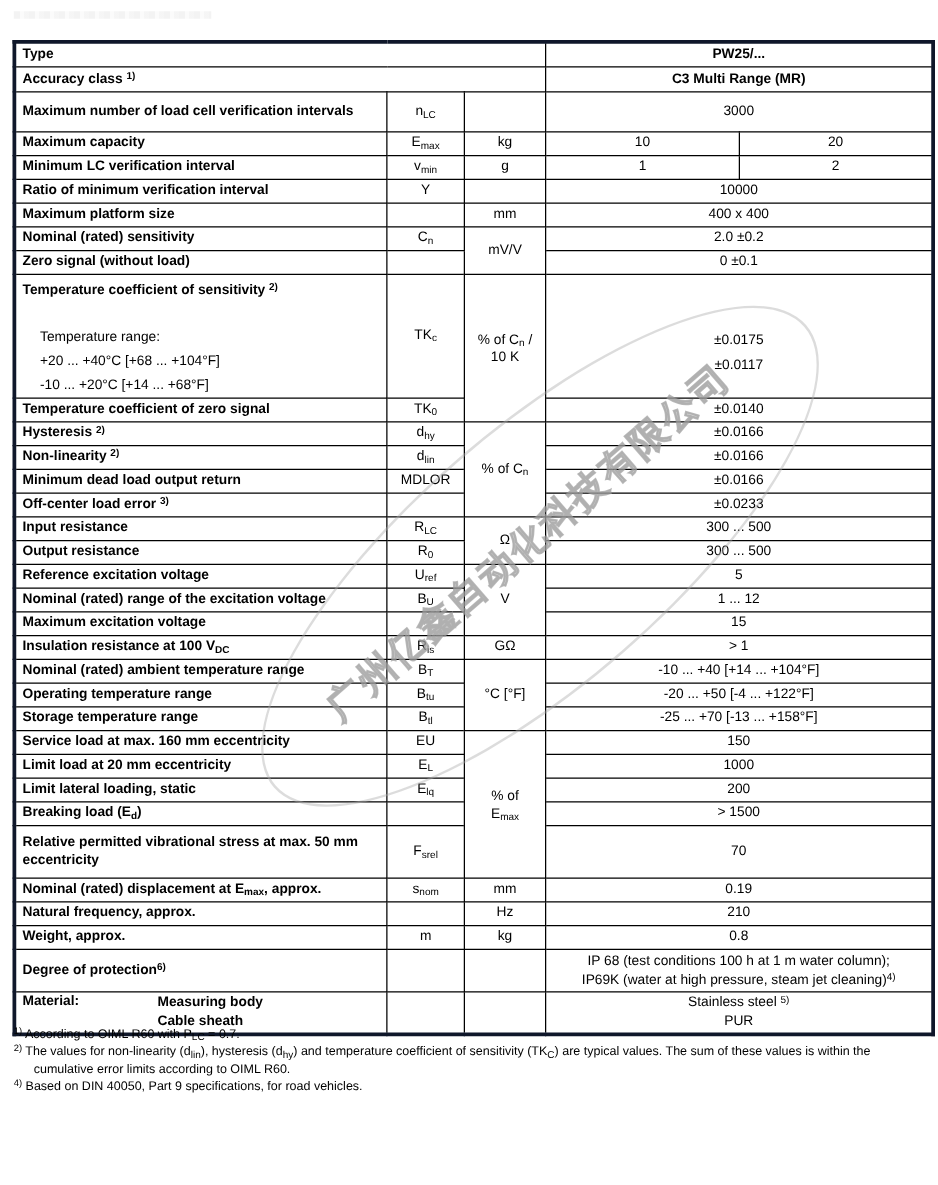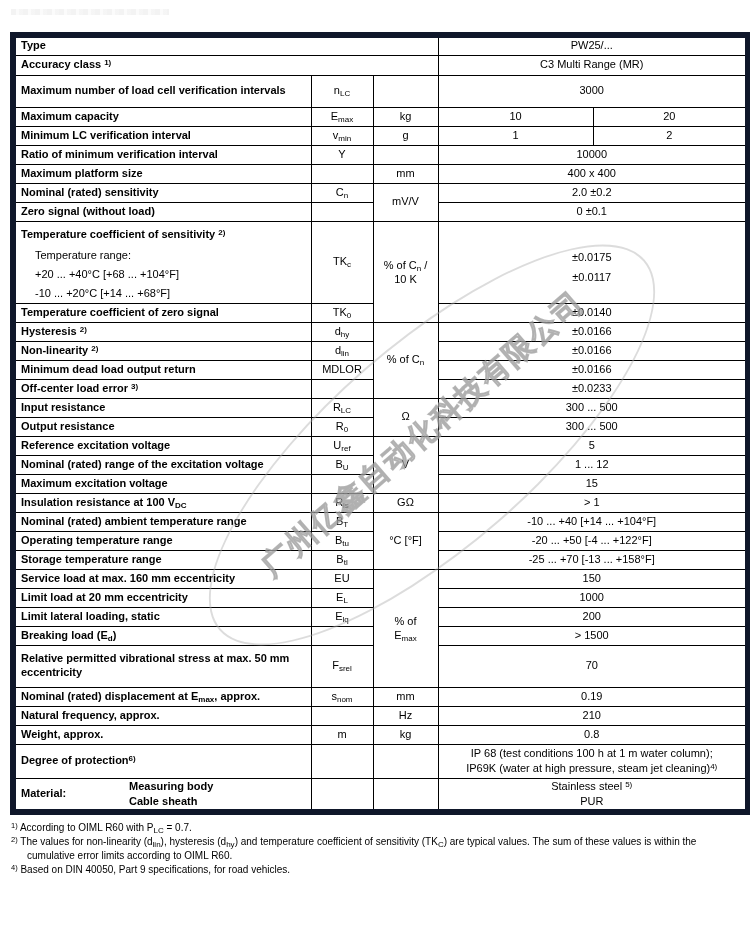--- a/index.html
+++ b/index.html
@@ -7,48 +7,48 @@
     width:750px;height:948px;background:#ffffff;position:relative;
     font-family:"Liberation Sans",sans-serif;color:#000;overflow:hidden;
   }
   
   .smudge{
     position:absolute;left:11px;top:9px;width:158px;height:6px;opacity:.5;
     background:repeating-linear-gradient(90deg,#e7e7e7 0 5px,#f7f7f7 5px 8px,#ececec 8px 12px);
   }
   table.spec{
     position:absolute;left:10px;top:32px;width:735px;
-    border-collapse:collapse;table-layout:fixed;border:6px solid #0f172a;
+    border-collapse:collapse;table-layout:fixed;border:3px solid #0f172a;
   }
   td{
     border:1px solid #000;padding:0 4px;font-size:11px;line-height:1.25;
     vertical-align:middle;overflow:hidden;
   }
   td.lbl{font-weight:bold;text-align:left;padding-left:5px}
   td.sym,td.unit,td.val{text-align:center;font-weight:normal}
-  td.bold{font-weight:normal}
+  td.bold{font-weight:bold}
   sub{font-size:8px;vertical-align:-2px;line-height:0}
   sup{font-size:8px;vertical-align:3px;line-height:0}
   tr.h20{height:20px}
   tr.h19{height:19px}
   tr.h32{height:32px}
   tr.h42{height:42px}
   tr.h34{height:34px}
   tr.h82{height:82px}
   
   td.tkc-lbl{vertical-align:top;padding-top:4px}
-  td.tkc-lbl .t1{font-weight:bold;line-height:17px;margin-bottom:3px}
+  td.tkc-lbl .t1{font-weight:bold;line-height:17px;margin-bottom:20px}
   td.tkc-lbl .t2{font-weight:normal;line-height:19px;padding-left:14px}
   td.tkc-lbl .t3{font-weight:normal;line-height:19px;padding-left:14px}
   td.tkc-val{vertical-align:bottom}
   td.tkc-val .vbot{line-height:20px;padding-bottom:16px}
   td.unit .u2{line-height:14px}
   td.two-line{line-height:15px}
   
-  .mat{display:flex;align-items:center}
+  .mat{display:flex;align-items:flex-start}
   .mat .mt{width:108px;flex:none}
   .mat .mi{line-height:15px}
   
   .wm-ellipse{
     position:absolute;left:430px;top:443px;width:560px;height:200px;
     margin-left:-280px;margin-top:-100px;border:2px solid rgba(172,172,172,.42);
     border-radius:50%;transform:rotate(-41deg);z-index:5;pointer-events:none;
   }
   .wm-text{
     position:absolute;left:266px;top:550px;white-space:nowrap;z-index:6;

